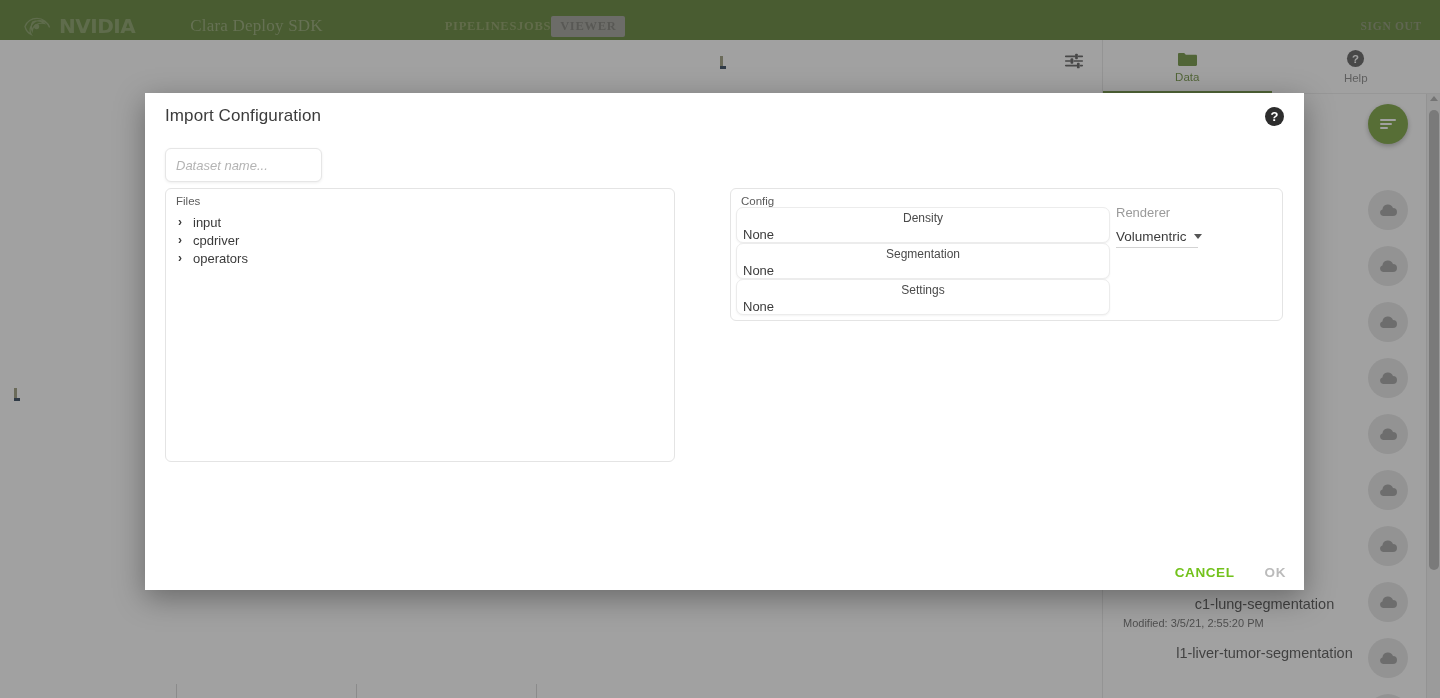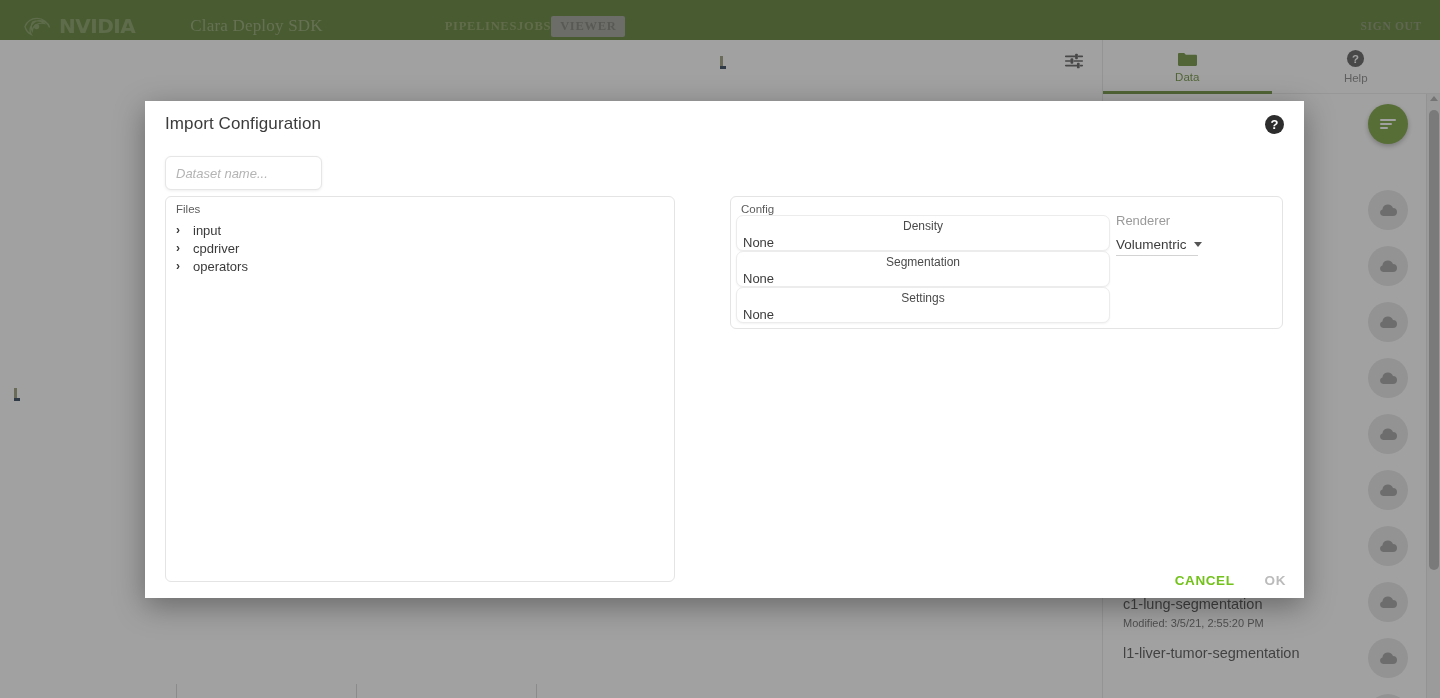--- a/index.html
+++ b/index.html
@@ -75,21 +75,21 @@
   .tab-label { font-size: 11.5px; color: #6d6d6d; }
   .tab.active .tab-label { color: #4f7a14; }
   .tab.active::after {
     content: ""; position: absolute; left: 0; right: 0; bottom: -1px;
     height: 3px; background: #4f7a14;
   }
 
   
   .ds-list { position: absolute; left: 0; top: 54px; right: 14px; bottom: 0; padding-top: 6px; }
   .ds-item { padding: 10px 20px 6px 20px; position: relative; cursor: pointer; }
-  .ds-name { font-size: 14.5px; color: #2b2b2b; }
+  .ds-name { font-size: 14.5px; color: #2b2b2b; text-align: center; }
   .ds-mod { font-size: 11px; color: #4a4a4a; margin-top: 5px; }
   
   .fab {
     position: absolute; right: 32px; top: 64px;
     width: 40px; height: 40px; border-radius: 50%;
     background: #5c8f13; display: flex; align-items: center; justify-content: center;
     box-shadow: 0 2px 5px rgba(0,0,0,.35); cursor: pointer; z-index: 4;
   }
   
   .cloudcol { position: absolute; right: 32px; top: 150px; display: flex; flex-direction: column; gap: 16px; }
@@ -121,21 +121,20 @@
     z-index: 10;
   }
 
   
   .dialog {
     position: absolute; left: 145px; top: 93px;
     width: 1159px; height: 497px;
     background: #ffffff;
     box-shadow: 0 8px 28px rgba(0,0,0,.35);
     z-index: 20;
-    margin-top: 8px;
   }
   .dlg-title {
     position: absolute; left: 20px; top: 13px;
     font-size: 17px; color: #3c3c3c; letter-spacing: .1px;
   }
   .dlg-help {
     position: absolute; right: 20px; top: 14px;
     width: 19px; height: 19px; border-radius: 50%;
     background: #2d2d2d; color: #fff;
     font-size: 13px; font-weight: bold;
@@ -149,23 +148,24 @@
     border: 1px solid #e6e6e6; border-radius: 6px;
     background: #fff; box-shadow: 0 1px 3px rgba(0,0,0,.07);
     padding: 0 10px; font-size: 13px; color: #444;
     font-family: "Liberation Sans", sans-serif;
   }
   .name-input::placeholder { font-style: italic; color: #b4b4b4; }
 
   
   .panel-files {
     position: absolute; left: 20px; top: 95px;
-    width: 510px; height: 386px;
+    width: 510px; height: 274px;
     border: 1px solid #e4e4e4; border-radius: 6px;
     background: #fff;
+    text-align: center;
   }
   .panel-legend {
     position: absolute; top: 6px; left: 10px;
     font-size: 11.5px; color: #5c5c5c;
   }
   .tree { position: absolute; top: 24px; left: 10px; right: 8px; }
   .tree-row {
     display: flex; align-items: center; gap: 9px;
     height: 18px; cursor: pointer; font-size: 13px; color: #3a3a3a;
   }

